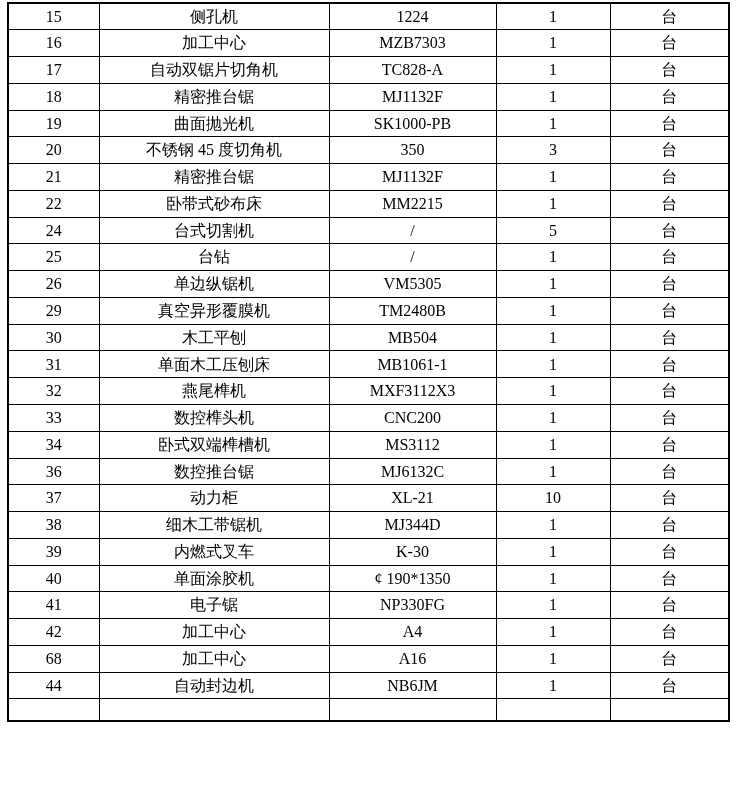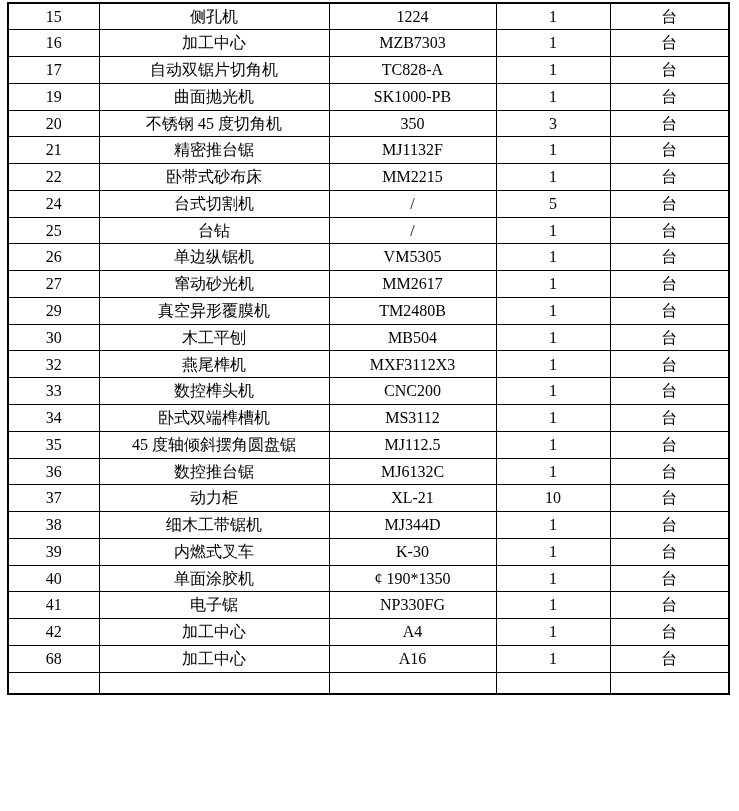--- a/index.html
+++ b/index.html
@@ -73,20 +73,27 @@
           <td>台</td>
         </tr>
         <tr>
           <td>17</td>
           <td>自动双锯片切角机</td>
           <td>TC828-A</td>
           <td>1</td>
           <td>台</td>
         </tr>
         <tr>
+          <td>18</td>
+          <td>精密推台锯</td>
+          <td>MJ1132F</td>
+          <td>1</td>
+          <td>台</td>
+        </tr>
+        <tr>
           <td>19</td>
           <td>曲面抛光机</td>
           <td>SK1000-PB</td>
           <td>1</td>
           <td>台</td>
         </tr>
         <tr>
           <td>20</td>
           <td>不锈钢 45 度切角机</td>
           <td>350</td>
@@ -122,65 +129,58 @@
           <td>台</td>
         </tr>
         <tr>
           <td>26</td>
           <td>单边纵锯机</td>
           <td>VM5305</td>
           <td>1</td>
           <td>台</td>
         </tr>
         <tr>
-          <td>27</td>
-          <td>窜动砂光机</td>
-          <td>MM2617</td>
-          <td>1</td>
-          <td>台</td>
-        </tr>
-        <tr>
           <td>29</td>
           <td>真空异形覆膜机</td>
           <td>TM2480B</td>
           <td>1</td>
           <td>台</td>
         </tr>
         <tr>
           <td>30</td>
           <td>木工平刨</td>
           <td>MB504</td>
           <td>1</td>
           <td>台</td>
         </tr>
         <tr>
+          <td>31</td>
+          <td>单面木工压刨床</td>
+          <td>MB1061-1</td>
+          <td>1</td>
+          <td>台</td>
+        </tr>
+        <tr>
           <td>32</td>
           <td>燕尾榫机</td>
           <td>MXF3112X3</td>
           <td>1</td>
           <td>台</td>
         </tr>
         <tr>
           <td>33</td>
           <td>数控榫头机</td>
           <td>CNC200</td>
           <td>1</td>
           <td>台</td>
         </tr>
         <tr>
           <td>34</td>
           <td>卧式双端榫槽机</td>
           <td>MS3112</td>
-          <td>1</td>
-          <td>台</td>
-        </tr>
-        <tr>
-          <td>35</td>
-          <td>45 度轴倾斜摆角圆盘锯</td>
-          <td>MJ112.5</td>
           <td>1</td>
           <td>台</td>
         </tr>
         <tr>
           <td>36</td>
           <td>数控推台锯</td>
           <td>MJ6132C</td>
           <td>1</td>
           <td>台</td>
         </tr>
@@ -223,20 +223,27 @@
           <td>42</td>
           <td>加工中心</td>
           <td>A4</td>
           <td>1</td>
           <td>台</td>
         </tr>
         <tr>
           <td>68</td>
           <td>加工中心</td>
           <td>A16</td>
+          <td>1</td>
+          <td>台</td>
+        </tr>
+        <tr>
+          <td>44</td>
+          <td>自动封边机</td>
+          <td>NB6JM</td>
           <td>1</td>
           <td>台</td>
         </tr>
         <tr class="partial-row">
           <td></td>
           <td></td>
           <td></td>
           <td></td>
           <td></td>
         </tr>

